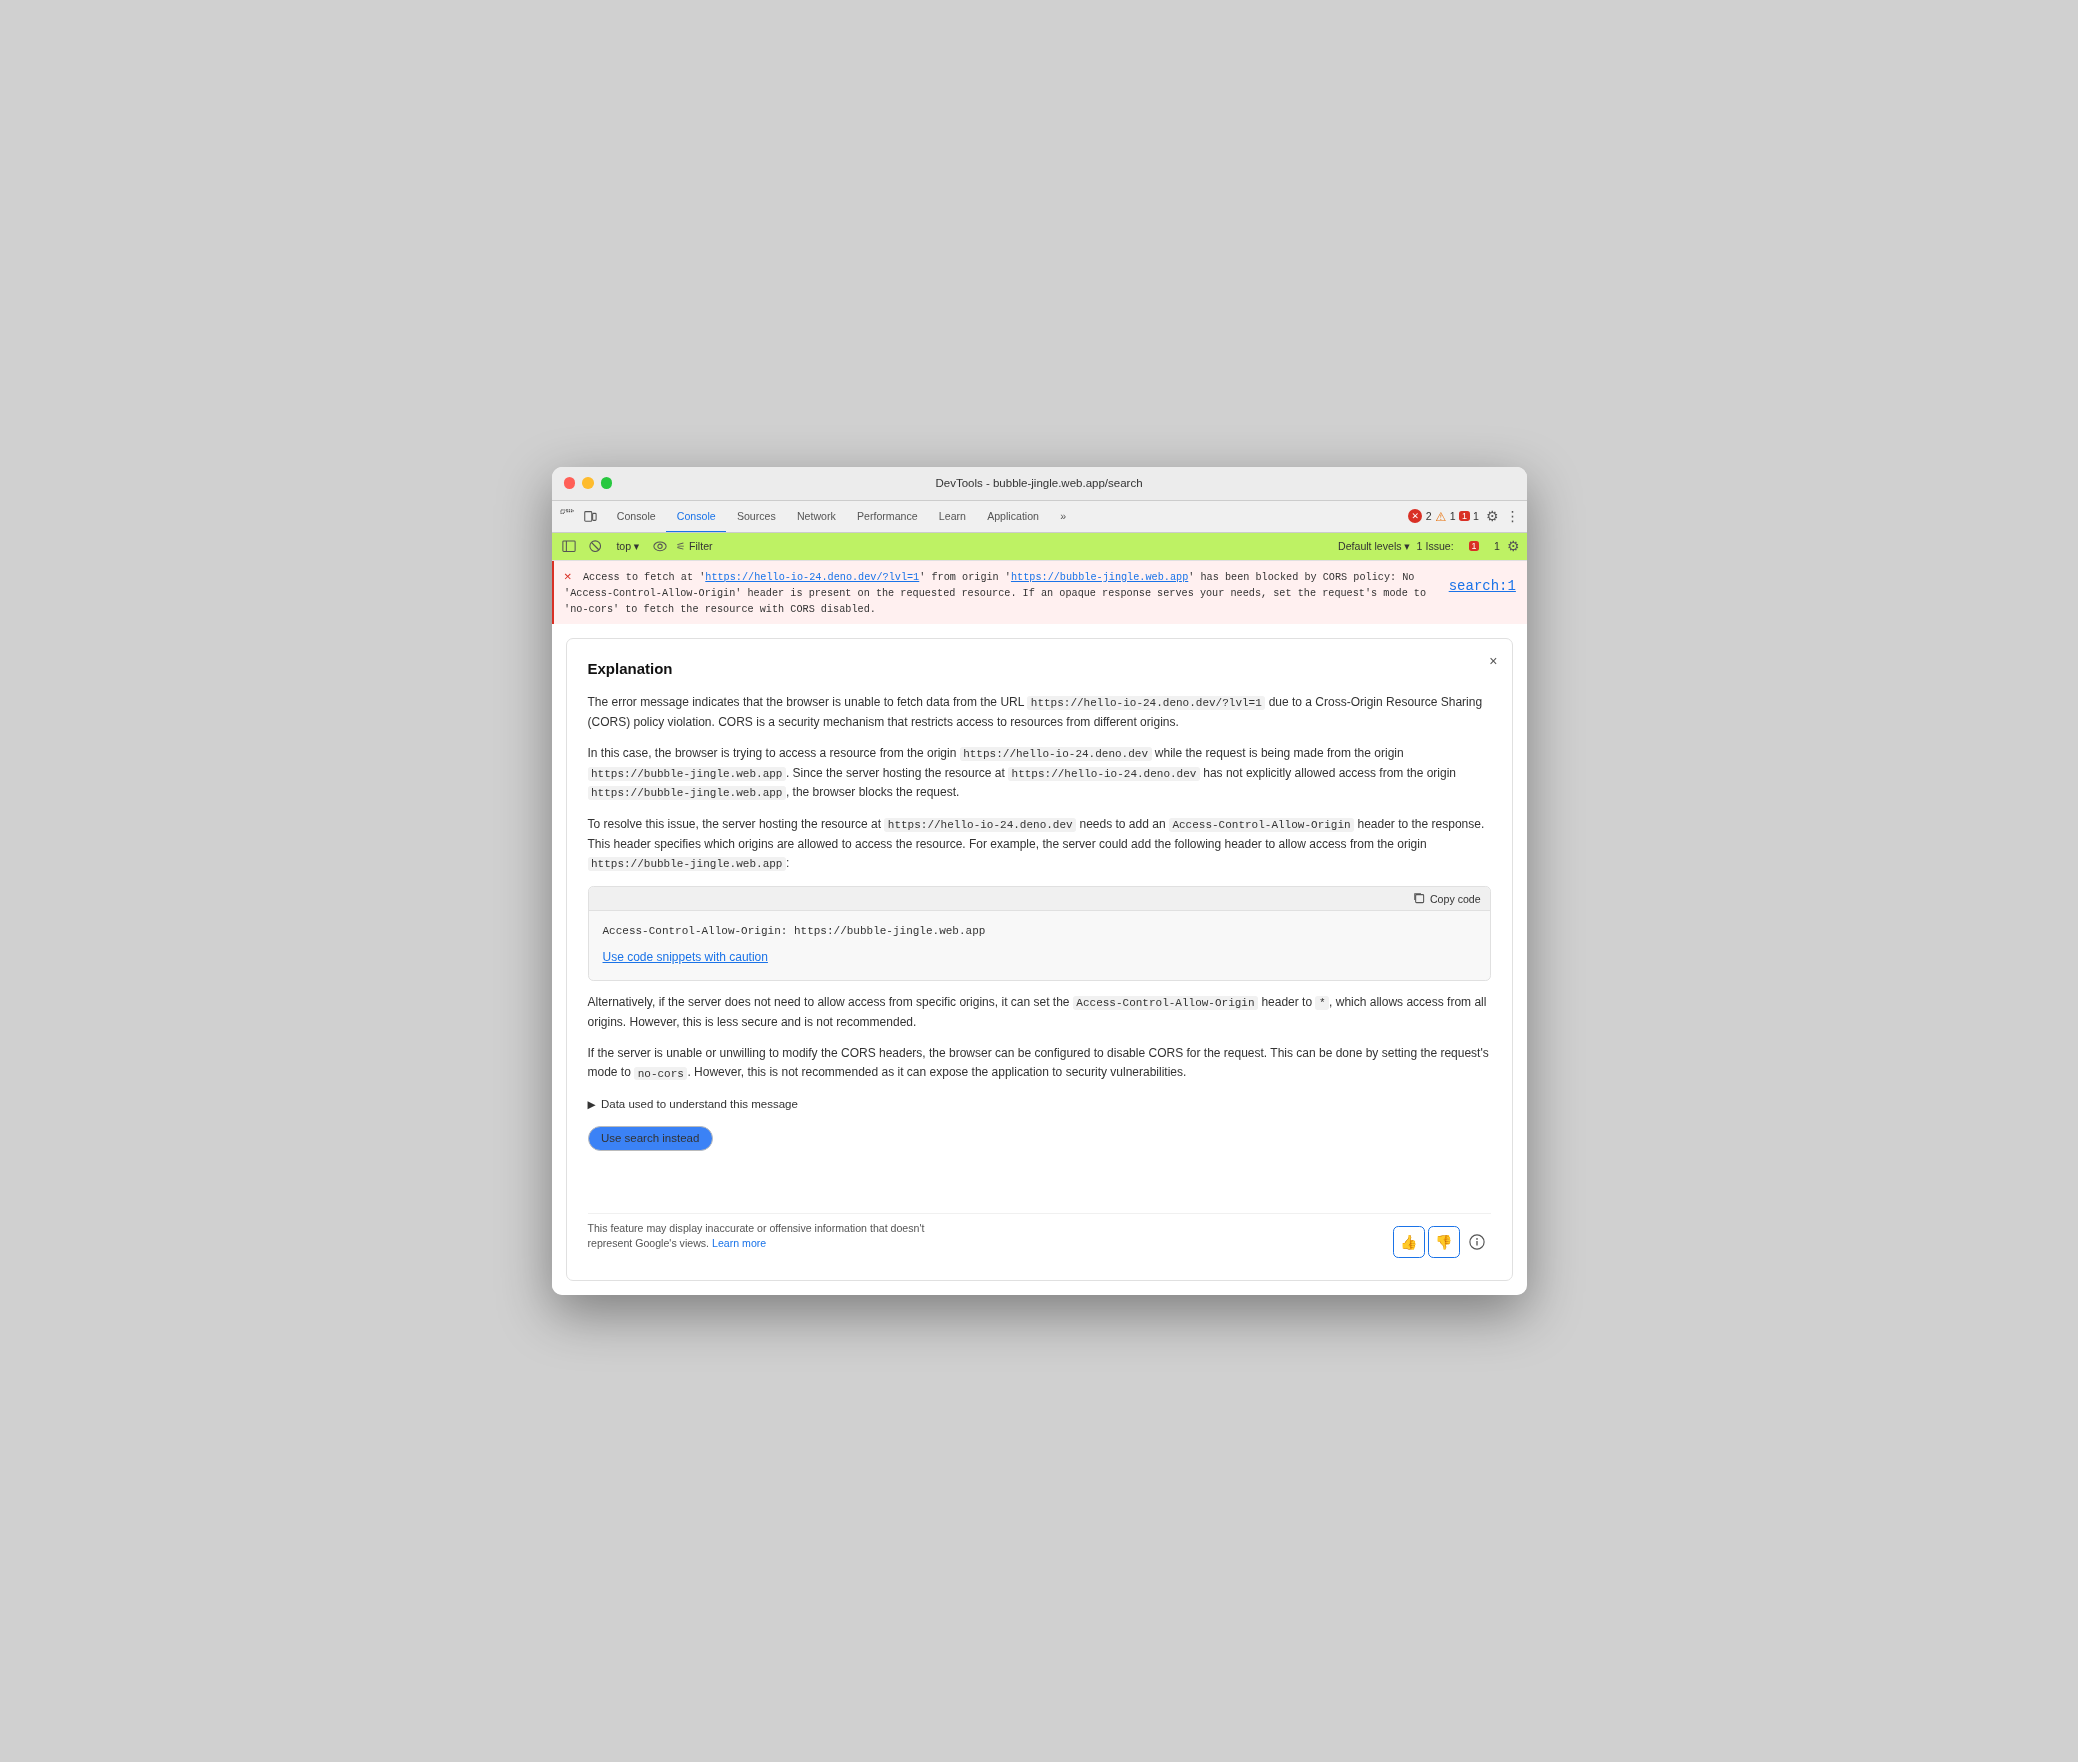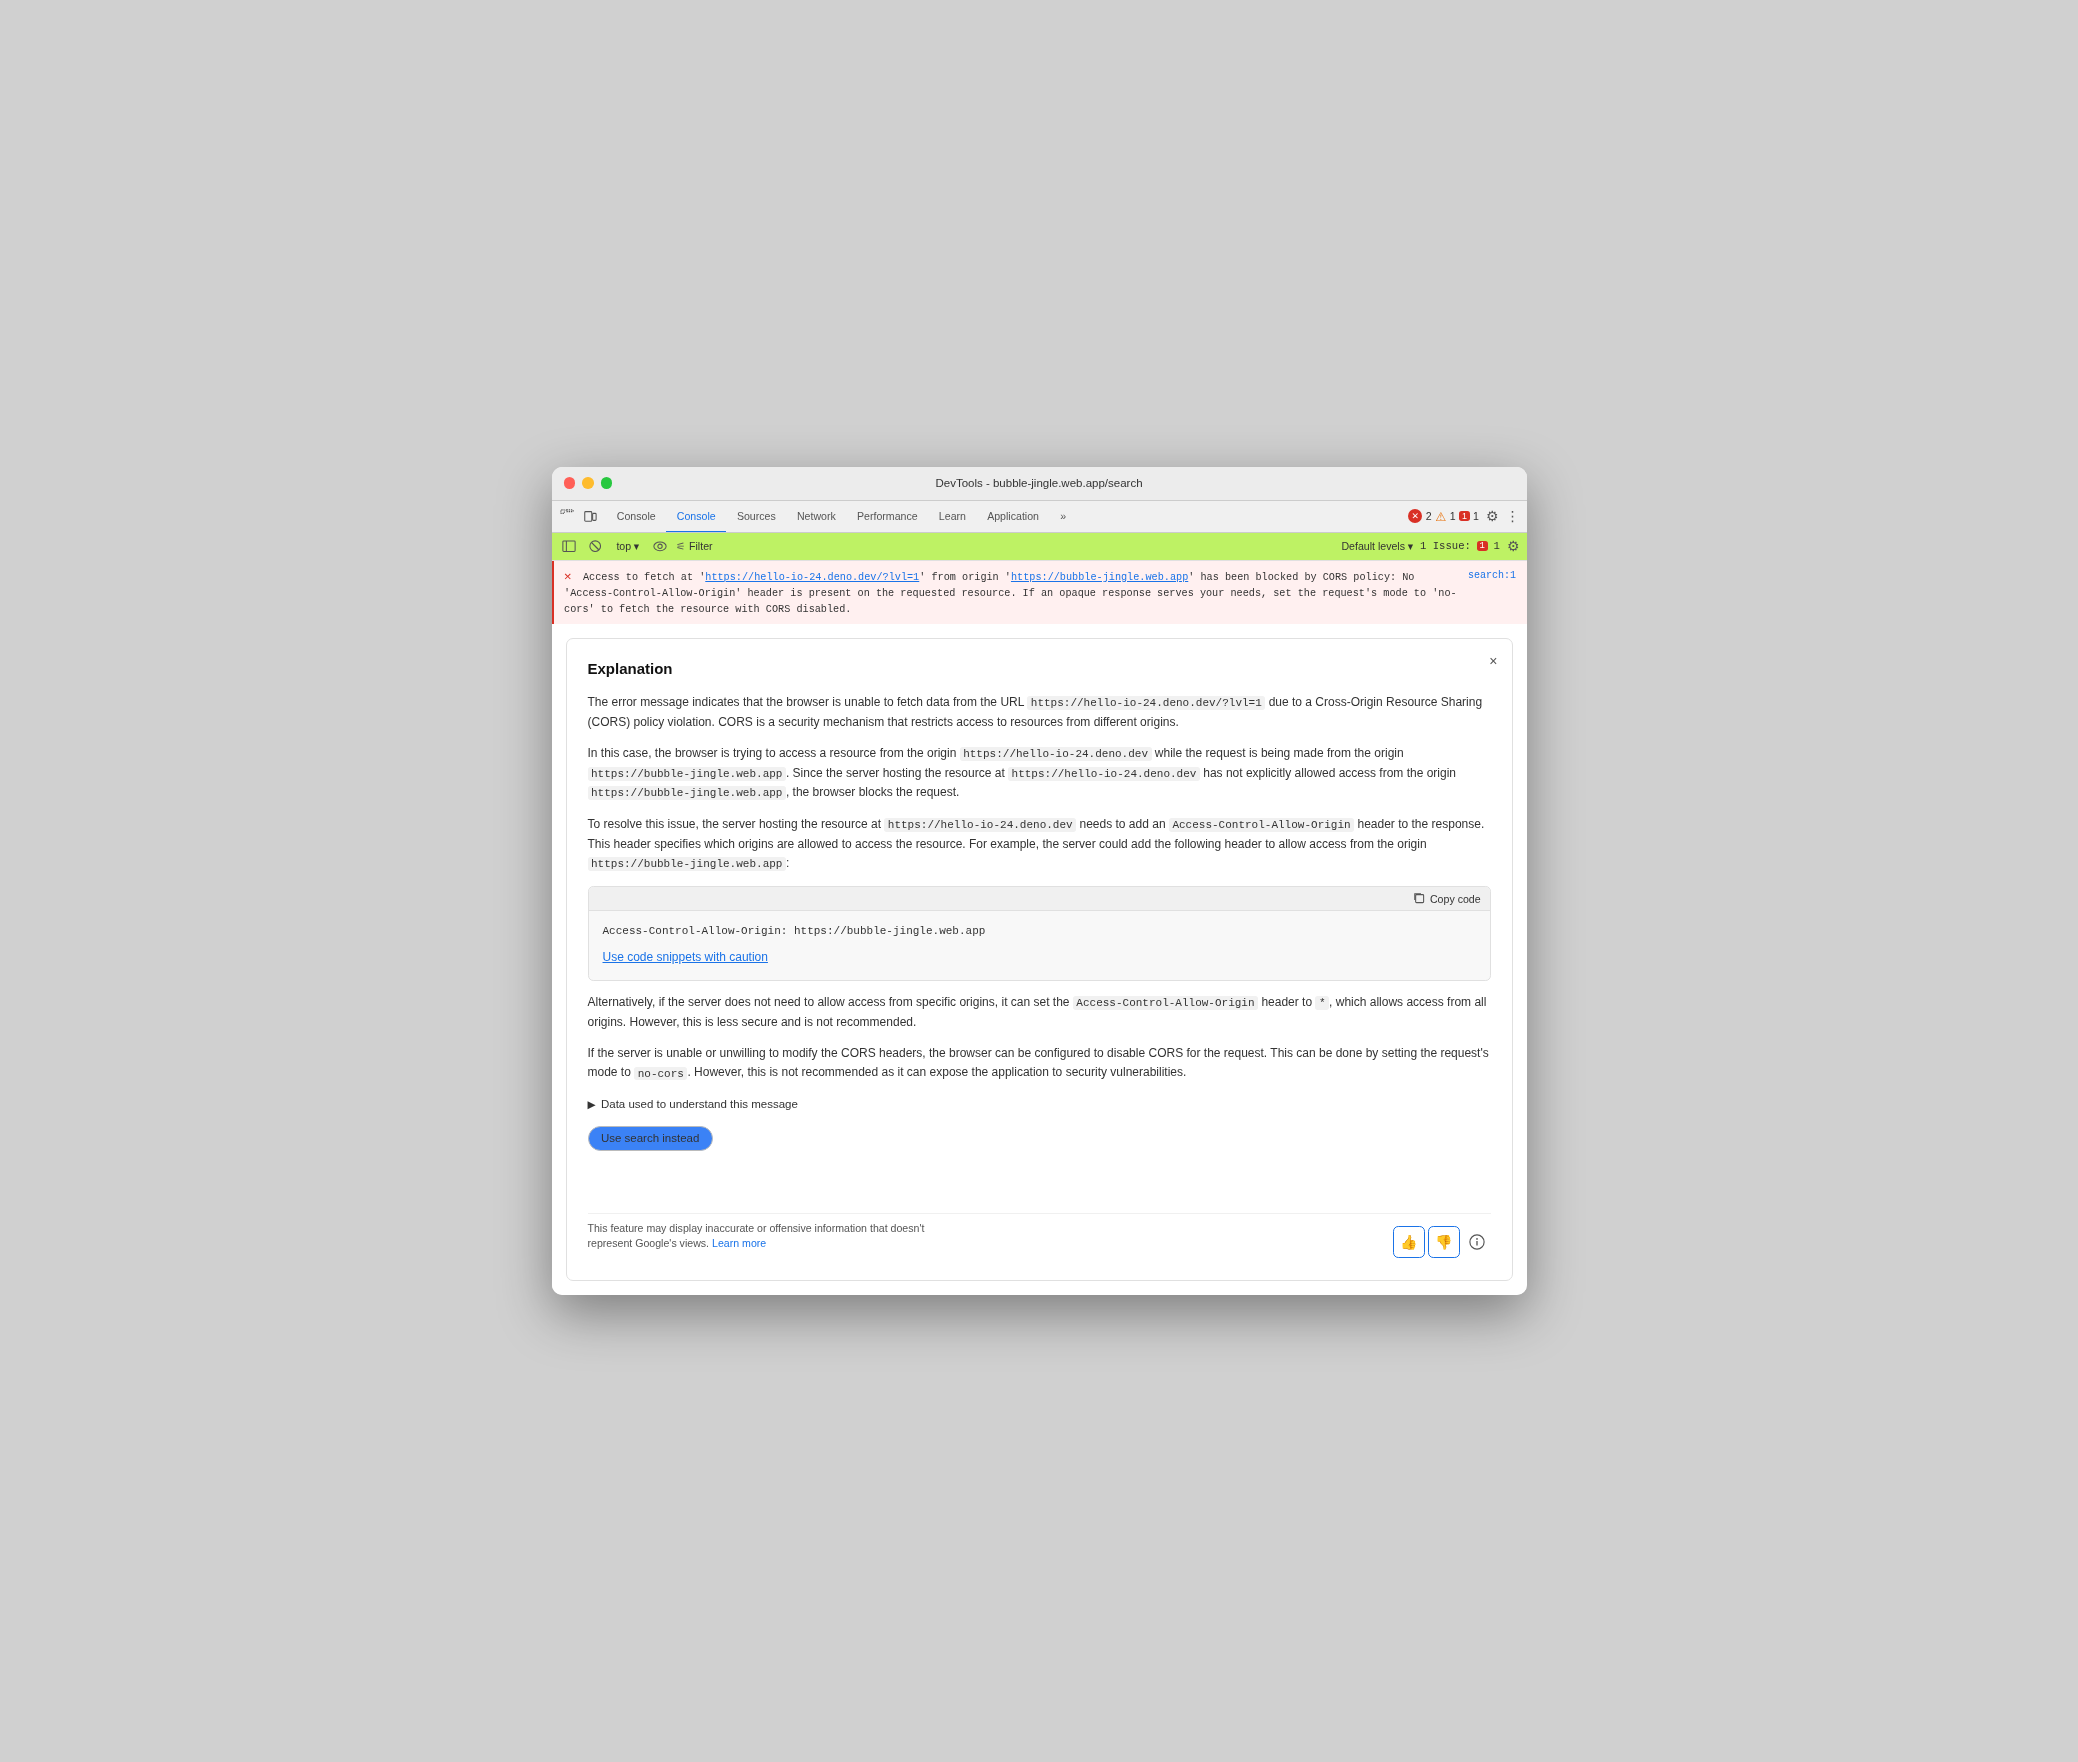--- a/index.html
+++ b/index.html
@@ -183,24 +183,23 @@
     .default-levels {
       display: flex;
       align-items: center;
       gap: 2.7px;
       cursor: pointer;
       color: #333;
     }
     .issues-btn {
       display: flex;
       align-items: center;
-      gap: 6px;
-      font-size: 10.6px;
-      color: #333;
-      font-family: Liberation Mono, monospace;
+      gap: 15px;
+      font-size: 10.6px;
+      color: #333;
     }
     
     .console-content {
       background: white;
       min-height: 621px;
       overflow-y: auto;
     }
     .error-bar {
       background: #fff0f0;
       border-left: 2.7px solid #d93025;
@@ -215,22 +214,24 @@
     .error-bar-content {
       flex: 1;
     }
     .error-link {
       color: #1a73e8;
       text-decoration: underline;
       cursor: pointer;
     }
     .error-source {
       color: #1a73e8;
+      text-decoration: underline;
       white-space: nowrap;
-      font-size: 10px;
+      font-size: 14px;
+      margin-top: 8px;
     }
     .error-icon {
       color: #d93025;
       font-size: 12.4px;
       margin-right: 5.3px;
     }
     
     .explanation-panel {
       margin: 14px;
       background: #fff;

